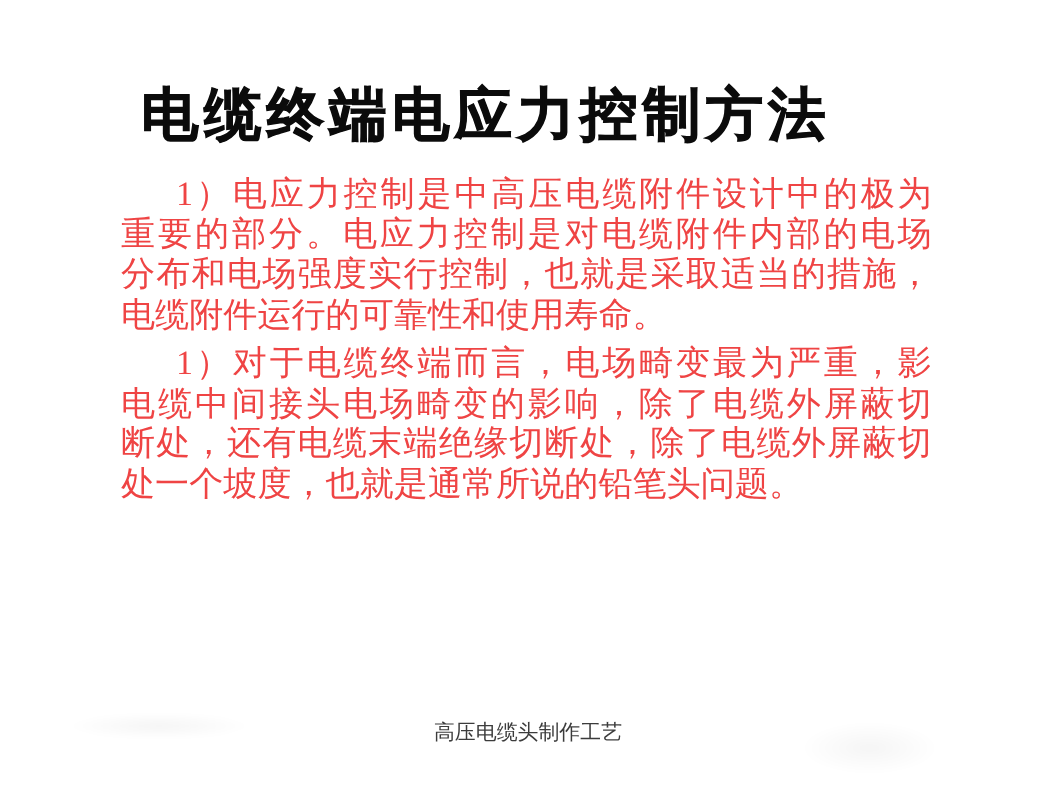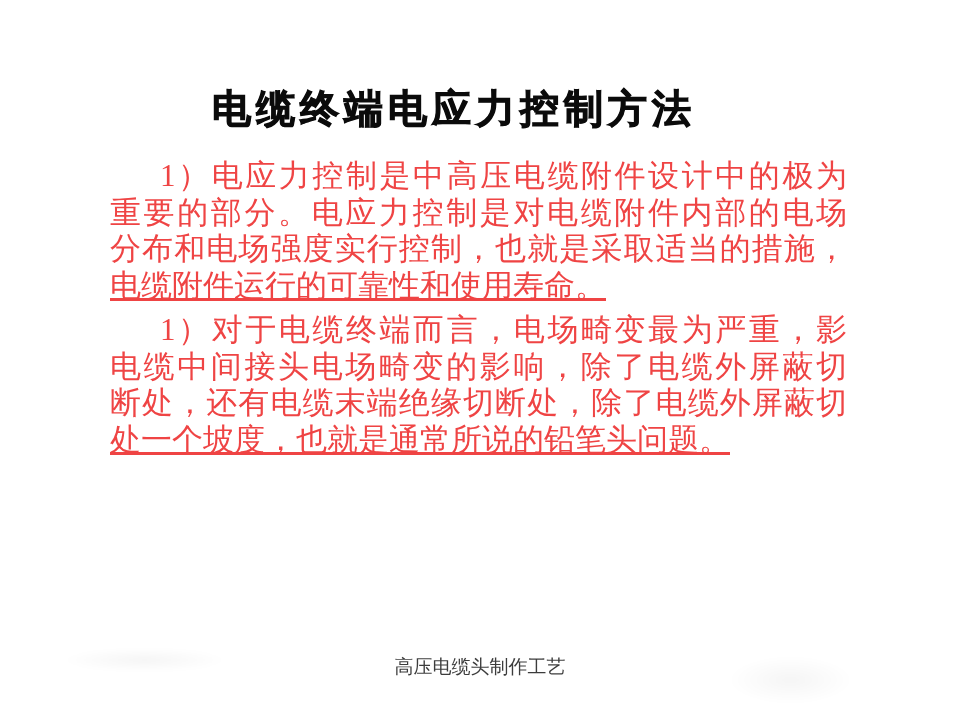--- a/index.html
+++ b/index.html
@@ -9,22 +9,22 @@
     height: 720px;
     background: #ffffff;
     overflow: hidden;
     font-family: "Liberation Serif", "DejaVu Serif", serif;
   }
   .title {
     position: absolute;
     top: 66px;
     left: 50%;
     transform: translateX(calc(-50% - 42px));
-    margin: 16px;
-    font-size: 39px;
+    margin: 4px;
+    font-size: 52px;
     font-weight: 900;
     letter-spacing: 5px;
     color: #0b0b0b;
     white-space: nowrap;
     font-family: "DejaVu Serif", "Liberation Serif", serif;
     -webkit-text-stroke: 1px #0b0b0b;
   }
   .body-block {
     position: absolute;
     top: 158px;
@@ -33,21 +33,21 @@
     color: #ef4444;
     font-size: 31px;
   }
   .line {
     height: 36.5px;
     line-height: 36.5px;
     text-align: justify;
     text-align-last: justify;
   }
   .line.indent { text-indent: 50px; }
-  .line.last   { text-align-last: left; text-decoration: underline; }
+  .line.last   { text-align-last: left; }
   .para2 { margin-top: 8px; }
   .footer {
     position: absolute;
     top: 652px;
     left: 0;
     width: 100%;
     text-align: center;
     font-size: 19px;
     line-height: 30px;
     color: #3c3c3c;

